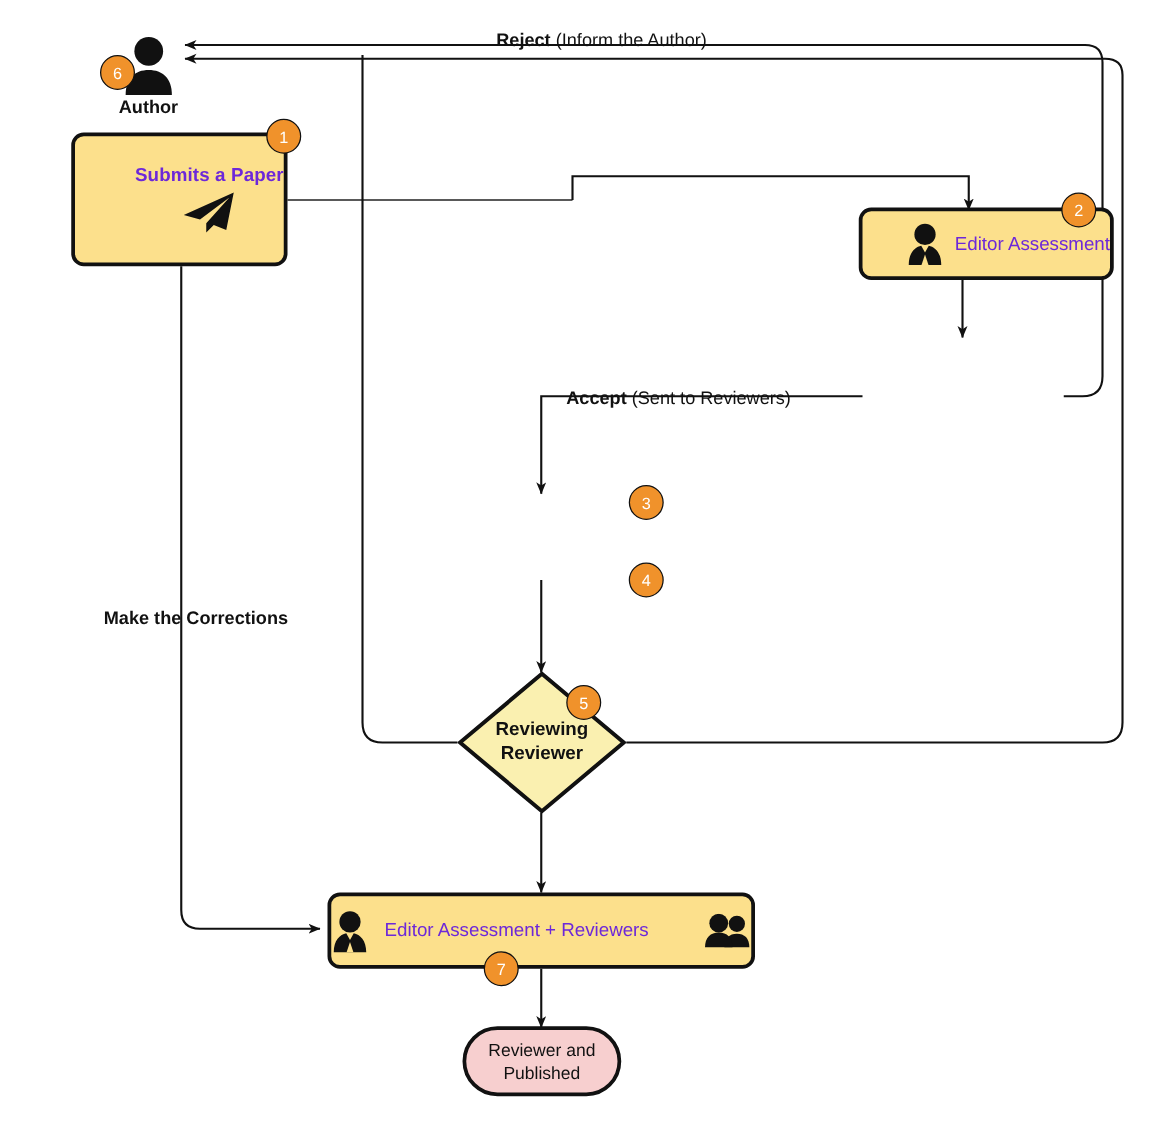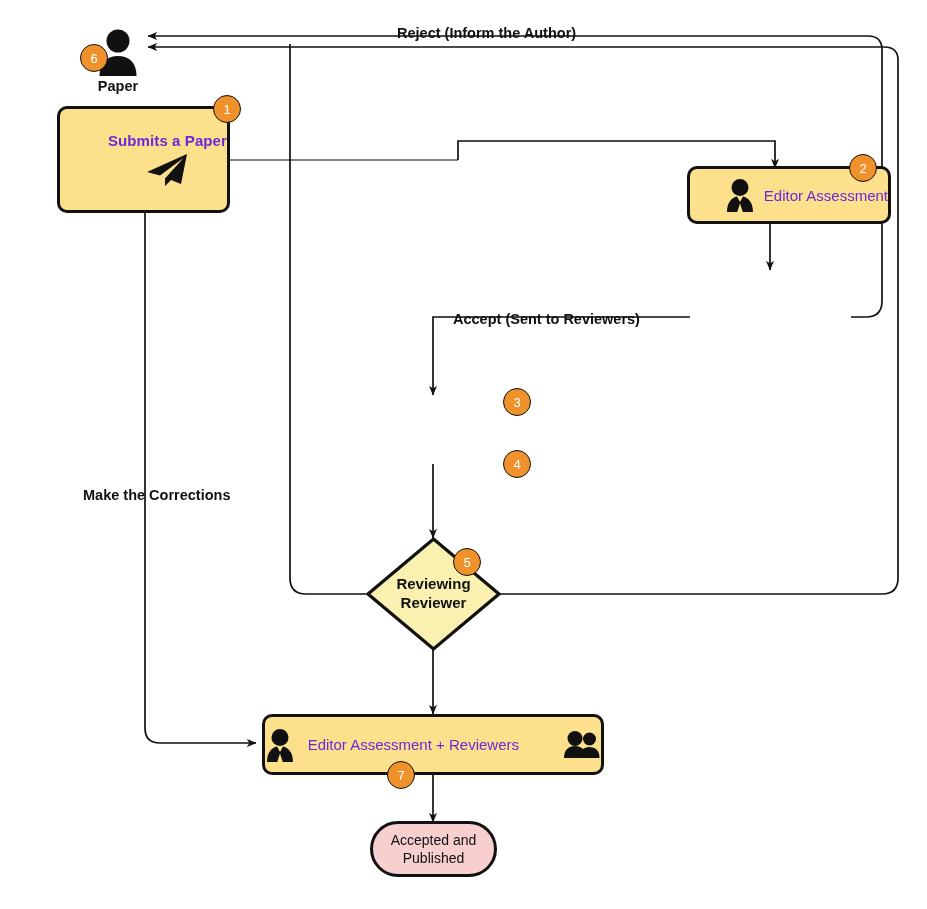--- a/index.html
+++ b/index.html
@@ -100,21 +100,21 @@
     z-index: 40;
   }
   .edge-label {
     position: absolute;
     font-size: 14.5px;
     color: #111111;
     white-space: nowrap;
     z-index: 30;
   }
   .edge-label b { font-weight: bold; }
-  .edge-label .reg { font-weight: bold; margin-top: 44px; }
+  .edge-label .reg { font-weight: normal; margin-top: 44px; }
   .edge-label.stack {
     white-space: normal;
     font-weight: bold;
     line-height: 1.45;
   }
   .actor {
     position: absolute;
     display: flex;
     flex-direction: column;
     align-items: center;
@@ -169,21 +169,21 @@
 
       <path d="M433,775 V822" marker-end="url(#arrowBlackDown)"></path>
     </g>
   </svg>
 
   <div class="actor" style="left:95px; top:28px;">
     <svg width="46" height="48" viewBox="0 0 46 48">
       <circle cx="23" cy="13" r="11.5" class="icon-ink"></circle>
       <path d="M4.5,48 C4.5,34.5 12,28 23,28 C34,28 41.5,34.5 41.5,48 Z" class="icon-ink"></path>
     </svg>
-    <div class="actor-name">Paper</div>
+    <div class="actor-name">Author</div>
   </div>
   <div class="badge" style="left:80px; top:44px;">6</div>
 
   <div class="node proc" style="left:57px; top:106px; width:173px; height:107px;">
     <div style="display:flex; flex-direction:column; align-items:center; gap:4px;">
       <div class="lbl lbl-bold">Submits a Paper</div>
       <span class="inline-icon">
         <svg width="44" height="34" viewBox="0 0 44 34">
           <path d="M42,1 L2,19 L15,22.5 L38.5,5 L20,25.5 L20,33 L26,27 L36,31 Z" class="icon-ink"></path>
         </svg>
@@ -233,21 +233,21 @@
         <circle cx="26.5" cy="8" r="6.5" class="icon-ink"></circle>
         <path d="M16.5,27 C16.5,19.5 20.5,16 26.5,16 C32.5,16 36.5,19.5 36.5,27 Z" class="icon-ink"></path>
         <circle cx="12" cy="7.5" r="7.5" class="icon-ink"></circle>
         <path d="M1,27 C1,18.8 5.5,15 12,15 C18.5,15 23,18.8 23,27 Z" class="icon-ink"></path>
       </svg>
     </span>
   </div>
   <div class="badge" style="left:387px; top:761px;">7</div>
 
   <div class="node terminal" style="left:370px; top:821px; width:127px; height:56px;">
-    <span>Accepted and</span>
+    <span>Reviewer and</span>
     <span>Published</span>
   </div>
 
   <div class="edge-label" style="left:397px; top:25px;">
     <b>Reject</b><span class="reg"> (Inform the Author)</span>
   </div>
 
   <div class="edge-label" style="left:453px; top:311px;">
     <b>Accept</b><span class="reg"> (Sent to Reviewers)</span>
   </div>

